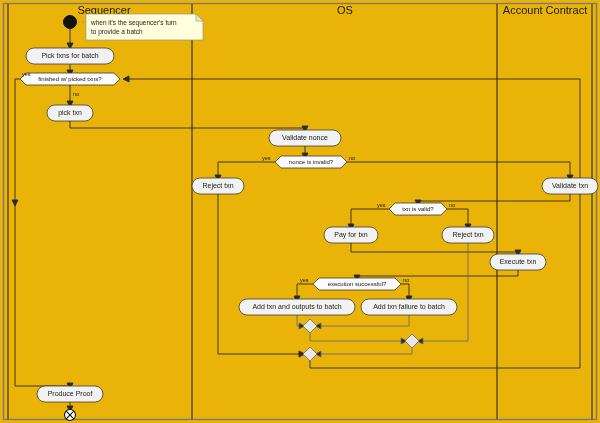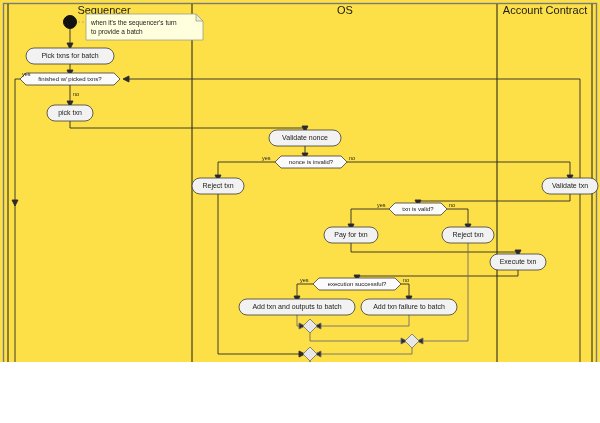--- a/index.html
+++ b/index.html
@@ -1,20 +1,20 @@
 <!DOCTYPE html>
 <html><head>
 <meta charset="utf-8">
 <style>
   html,body{margin:0;padding:0;background:#ffffff;}
   body{font-family:"Liberation Sans",sans-serif;}
   #page{
     position:relative;
-    width:600px;height:362px;
-    background:#fde047;
+    width:600px;height:423px;
+    background:#eab308;
     overflow:hidden;
   }
   #diagram{display:block;width:600px;height:423px;}
   .lane-title{font-family:"Liberation Sans",sans-serif;font-size:11px;fill:#1a1a1a;text-anchor:middle;}
   .node-label{font-family:"Liberation Sans",sans-serif;font-size:7px;fill:#1a1a1a;text-anchor:middle;dominant-baseline:middle;}
   .dec-label{font-family:"Liberation Sans",sans-serif;font-size:6px;fill:#1a1a1a;text-anchor:middle;dominant-baseline:middle;}
   .guard{font-family:"Liberation Sans",sans-serif;font-size:5.5px;fill:#1a1a1a;}
   .note-text{font-family:"Liberation Sans",sans-serif;font-size:6.5px;fill:#1a1a1a;}
   .act-shape{fill:#f2f2f2;stroke:#3a3a3a;stroke-width:0.8;}
   .dec-shape{fill:#fbfbfb;stroke:#3a3a3a;stroke-width:0.8;}

